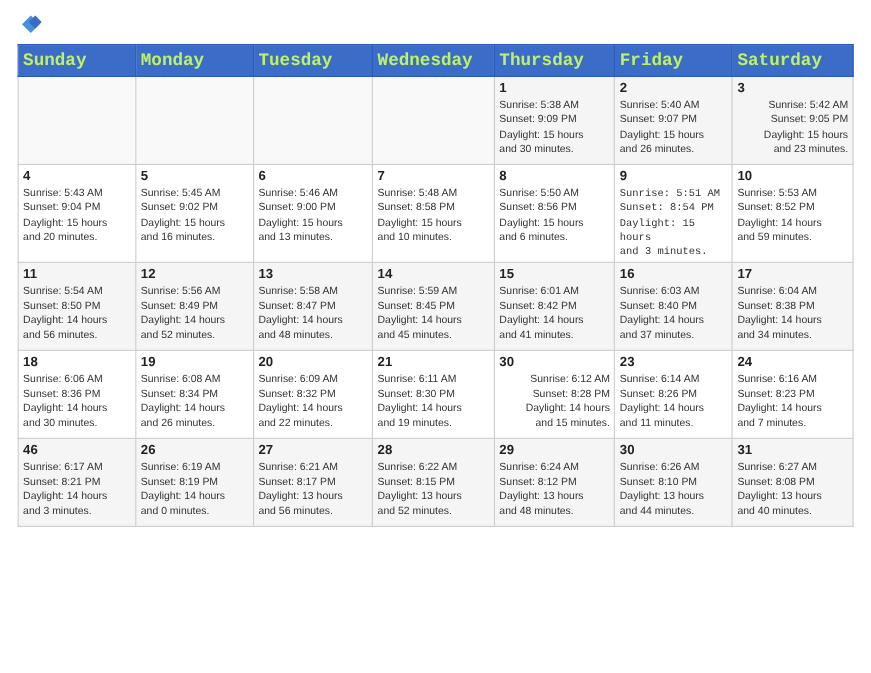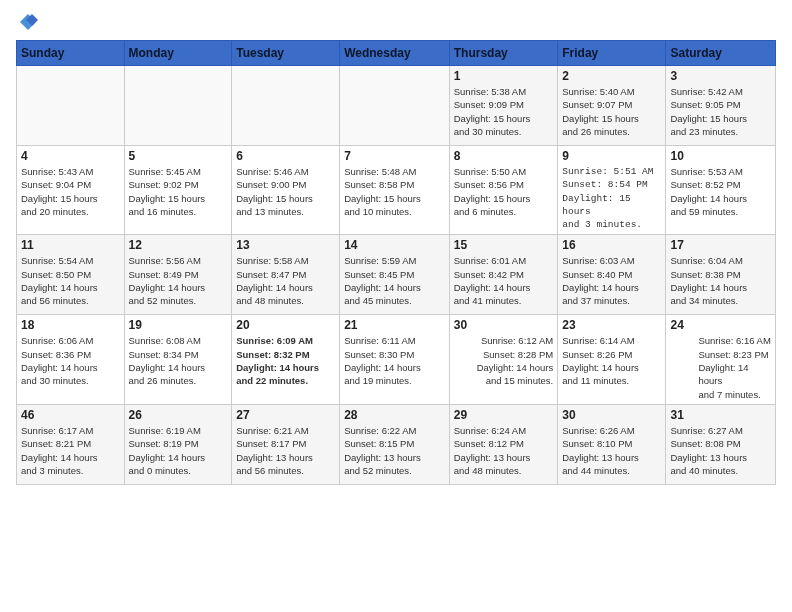--- a/index.html
+++ b/index.html
@@ -57,26 +57,27 @@
       font-size: 16px;
       color: #555;
     }
     .calendar {
       width: 100%;
       border-collapse: collapse;
       font-size: 10px;
     }
     .calendar thead th {
       background-color: #3a6cc8;
-      color: #0f172a;
+      color: #bef264;
       padding: 5px 4px;
       text-align: left;
-      font-size: 12px;
+      font-size: 16px;
       font-weight: bold;
       border: 1px solid #2a5ab8;
+      font-family: Liberation Mono, monospace;
     }
     .calendar tbody td {
       border: 1px solid #ccc;
       vertical-align: top;
       padding: 3px 4px;
       width: 113px;
       height: 80px;
       background: #fff;
     }
     .calendar tbody tr:nth-child(odd) td {
@@ -149,21 +150,21 @@
           </td>
           <td>
             <span class="day-number">2</span>
             <div class="day-info" style="white-space: pre-line;">Sunrise: 5:40 AM
 Sunset: 9:07 PM
 Daylight: 15 hours
 and 26 minutes.</div>
           </td>
           <td>
             <span class="day-number">3</span>
-            <div class="day-info" style="white-space: pre-line;">Sunrise: 5:42 AM
+            <div class="day-info" style="white-space: pre-line; text-align: right;">Sunrise: 5:42 AM
 Sunset: 9:05 PM
 Daylight: 15 hours
 and 23 minutes.</div>
           </td>
         </tr>
         <tr>
           <td>
             <span class="day-number">4</span>
             <div class="day-info" style="white-space: pre-line;">Sunrise: 5:43 AM
 Sunset: 9:04 PM
@@ -274,21 +275,21 @@
           </td>
           <td>
             <span class="day-number">19</span>
             <div class="day-info" style="white-space: pre-line;">Sunrise: 6:08 AM
 Sunset: 8:34 PM
 Daylight: 14 hours
 and 26 minutes.</div>
           </td>
           <td>
             <span class="day-number">20</span>
-            <div class="day-info" style="white-space: pre-line; font-weight: bold;">Sunrise: 6:09 AM
+            <div class="day-info" style="white-space: pre-line;">Sunrise: 6:09 AM
 Sunset: 8:32 PM
 Daylight: 14 hours
 and 22 minutes.</div>
           </td>
           <td>
             <span class="day-number">21</span>
             <div class="day-info" style="white-space: pre-line;">Sunrise: 6:11 AM
 Sunset: 8:30 PM
 Daylight: 14 hours
 and 19 minutes.</div>
@@ -302,21 +303,21 @@
           </td>
           <td>
             <span class="day-number">23</span>
             <div class="day-info" style="white-space: pre-line;">Sunrise: 6:14 AM
 Sunset: 8:26 PM
 Daylight: 14 hours
 and 11 minutes.</div>
           </td>
           <td>
             <span class="day-number">24</span>
-            <div class="day-info" style="white-space: pre-line; margin-left: 28px;">Sunrise: 6:16 AM
+            <div class="day-info" style="white-space: pre-line;">Sunrise: 6:16 AM
 Sunset: 8:23 PM
 Daylight: 14 hours
 and 7 minutes.</div>
           </td>
         </tr>
         <tr>
           <td>
             <span class="day-number">46</span>
             <div class="day-info" style="white-space: pre-line;">Sunrise: 6:17 AM
 Sunset: 8:21 PM

